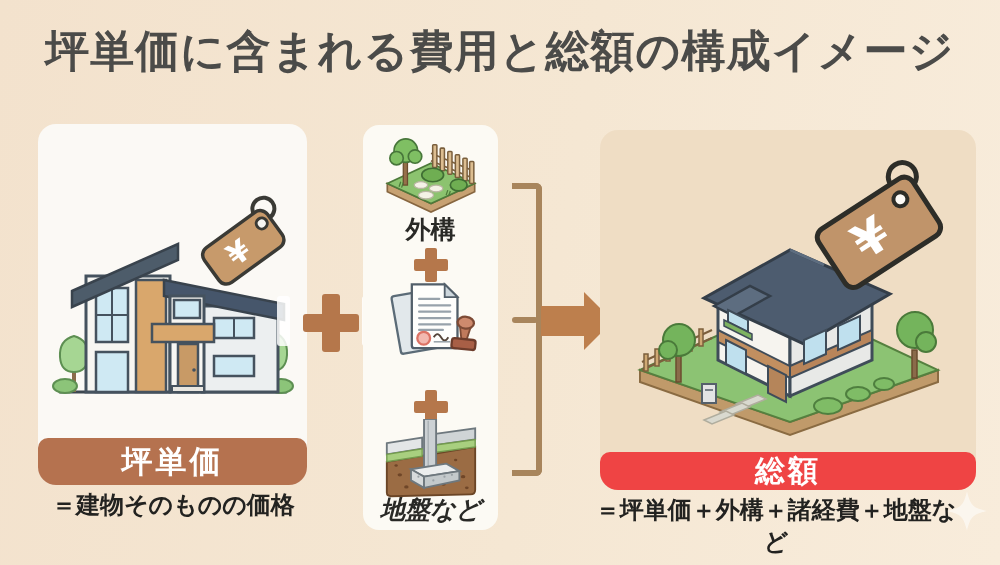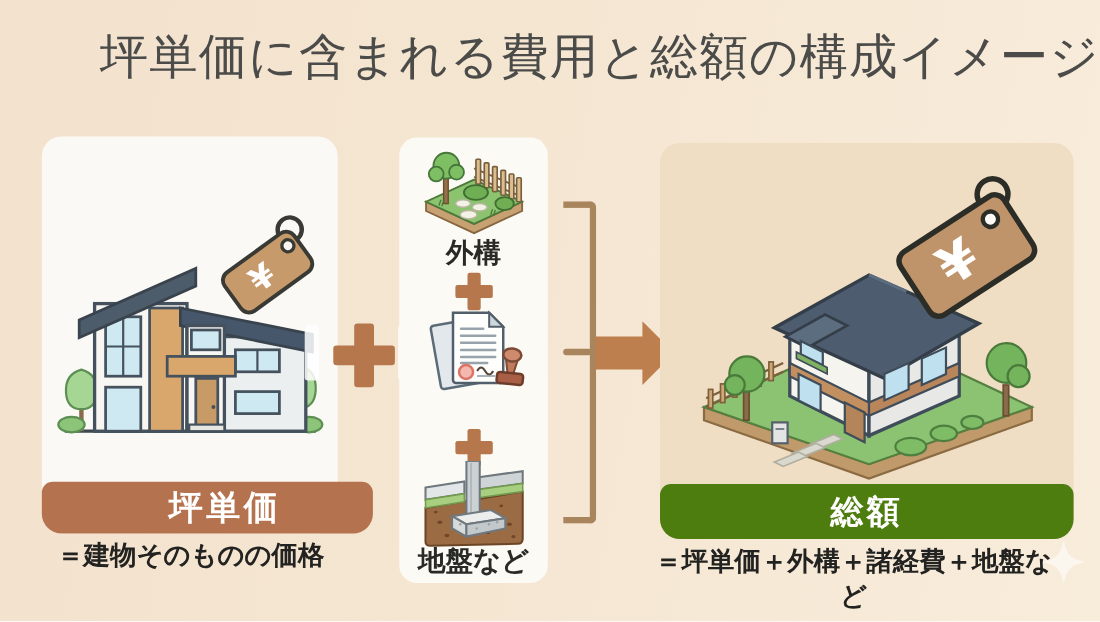--- a/index.html
+++ b/index.html
@@ -2,34 +2,34 @@
 <html><head>
 <meta charset="utf-8">
 <style>
   html,body{margin:0;padding:0;}
   .canvas{
     position:relative; width:1000px; height:565px; overflow:hidden;
     background:linear-gradient(100deg,#f3e2cd 0%, #f5e7d3 55%, #f8ecdb 100%);
     font-family:"DejaVu Sans","Liberation Sans",sans-serif;
   }
   .title{
-    position:absolute; top:22px; left:0; width:100%; text-align:right;
-    font-size:44px; font-weight:400; color:#4b4b49; letter-spacing:1px;
+    position:absolute; top:22px; left:0; width:100%; text-align:center;
+    font-size:44px; font-weight:700; color:#4b4b49; letter-spacing:1px;
   }
   .card{position:absolute;}
   .card-left{left:38px; top:124px; width:269px; height:361px; background:#fbf9f5; border-radius:18px;}
   .card-mid{left:363px; top:125px; width:135px; height:405px; background:#fcfaf4; border-radius:16px;}
   .card-right{left:600px; top:130px; width:376px; height:360px; background:#efddc4; border-radius:18px;}
   .bar{
     position:absolute; left:0; bottom:0; width:100%;
     display:flex; align-items:center; justify-content:center;
     color:#ffffff; font-weight:800; letter-spacing:3px;
   }
-  .bar-left{height:47px; background:#b5724f; font-size:31px; border-radius:10px 10px 18px 18px;padding-left:32px;}
-  .bar-right{height:50px; background:#4d7c0f; font-size:30px; border-radius:10px 10px 18px 18px;}
+  .bar-left{height:47px; background:#b5724f; font-size:31px; border-radius:10px 10px 18px 18px;}
+  .bar-right{height:38px; background:#ef4444; font-size:30px; border-radius:10px 10px 18px 18px;}
   .caption{position:absolute; font-weight:800; color:#222220;font-family:Liberation Mono, monospace;}
   .caption-left{left:52px; top:489px; font-size:24px;}
   .caption-right{left:586px; top:494px; width:380px; text-align:center; font-size:24px;}
   .house-left{position:absolute; left:10px; top:56px; width:249px; height:224px;}
   .house-right{position:absolute; left:18px; top:14px; width:340px; height:294px;}
   
   .plus-big{position:absolute; left:303px; top:294px; width:56px; height:58px;}
   .plus-big .h{position:absolute; left:0; top:20px; width:56px; height:18px; background:#b5774b; border-radius:3px;}
   .plus-big .v{position:absolute; left:19px; top:0; width:18px; height:58px; background:#b5774b; border-radius:3px;}
   .wbar{position:absolute; top:296px; width:13px; height:50px; background:rgba(255,255,255,0.85); border-radius:3px;}
@@ -201,21 +201,21 @@
         <polygon points="36,54 50,62 50,74 36,66" fill="#d7dbdc" stroke="#6e787e" stroke-width="2"></polygon>
         <polygon points="50,62 88,56 88,66 50,74" fill="#c3c9cb" stroke="#6e787e" stroke-width="2"></polygon>
         <g fill="#9aa2a6">
             <circle cx="44" cy="62" r="1.2"></circle>
             <circle cx="60" cy="66" r="1.2"></circle>
             <circle cx="72" cy="62" r="1.2"></circle>
             <circle cx="80" cy="60" r="1.2"></circle>
           </g>
       </svg>
     </div>
-    <div class="mi" style="top:372px;">
+    <div class="mi" style="top:372px;font-style:italic;">
         <div class="mi-label">地盤など</div>
       </div>
   </div>
 
   <div class="bracket"></div>
   <div class="bracket-mid"></div>
   <svg class="arrow" viewBox="0 0 72 58">
     <polygon points="0,14 43,14 43,0 72,29 43,58 43,44 0,44" fill="#bd7f4d"></polygon>
   </svg>
 

